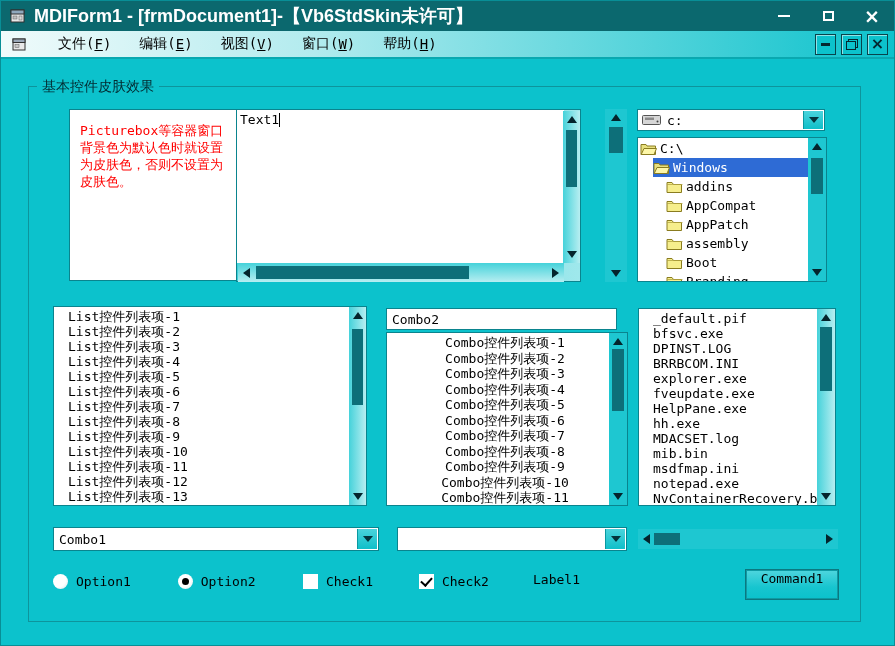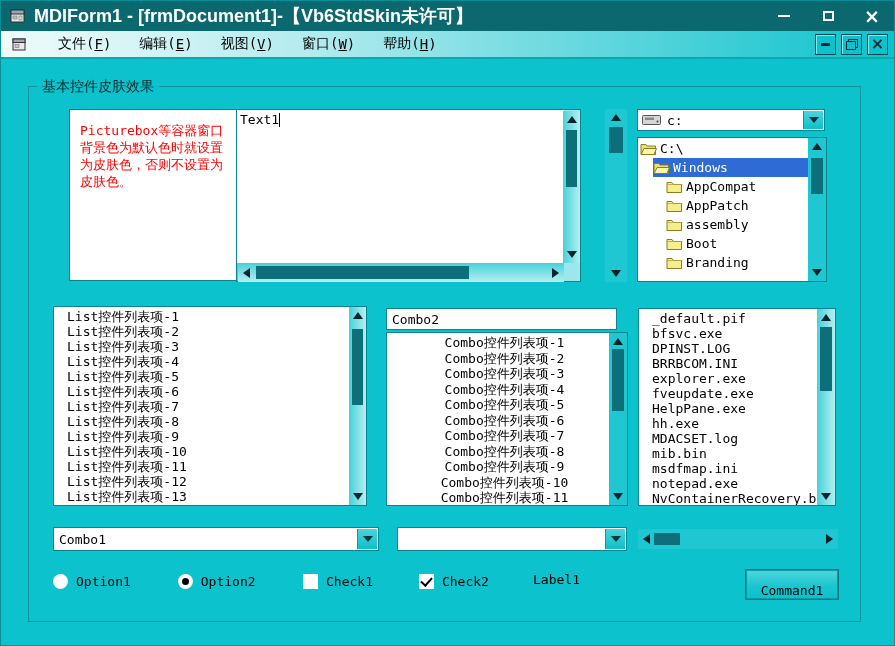--- a/index.html
+++ b/index.html
@@ -107,21 +107,21 @@
   .dir-item { height: 19px; display: flex; align-items: center; font-size: 13px;
               margin-left: calc(2px + var(--level, 0) * 13px); margin-right: 18px;
               white-space: nowrap; cursor: default; }
   .dir-item .ficon { flex: 0 0 17px; height: 14px; margin-right: 3px; display: inline-flex; }
   .dir-item .f-open { display: none; }
   .dir-item.open .f-open { display: inline; }
   .dir-item.selected { background: #2e6bd5; color: #ffffff; }
 
   
   .listbox { overflow: hidden; font-size: 13px; }
-  .list-item { line-height: 15px; padding-left: 4px; white-space: nowrap; cursor: default; margin-left: 9px; }
+  .list-item { line-height: 15px; padding-left: 14px; white-space: nowrap; cursor: default; }
   .list1 { left: 52px; top: 247px; width: 314px; height: 200px; padding-top: 2px; }
   .combo2-list { left: 385px; top: 273px; width: 242px; height: 174px; padding-top: 2px; }
   .combo2-list .list-item { line-height: 15.5px; text-align: center; }
   .file-list { left: 637px; top: 249px; width: 198px; height: 198px; padding-top: 2px; }
   .list-pad { margin-right: 18px; }
 
   
   .bottom-hscroll { left: 637px; top: 470px; width: 200px; height: 20px; }
 
   
@@ -138,21 +138,21 @@
   .check-box::after { content: ""; position: absolute; left: 4px; top: 1px; width: 5px; height: 9px;
                       border-right: 2px solid #000; border-bottom: 2px solid #000;
                       transform: rotate(42deg); display: none; }
   .toggle.checked .check-box::after { display: block; }
 
   .label1 { position: absolute; left: 532px; top: 513px; font-size: 13px; color: #000; }
 
   .command-btn { position: absolute; left: 745px; top: 511px; width: 92px; height: 29px;
                  background: linear-gradient(180deg,#4cd5dd 0%, #17c5cf 60%, #0cc2cc 100%);
                  border: 1px solid #0e9aa3; outline: 1px solid #0b7880;
-                 display: flex; align-items: flex-end; justify-content: center;
+                 display: flex; align-items: flex-start; justify-content: center;
                  font-size: 13px; color: #000; font-family: "DejaVu Sans Mono", monospace; cursor: default; }
 </style>
 </head>
 <body>
 
 <div class="window">
 
   <div class="titlebar">
     <span class="app-icon">
       <svg width="18" height="18" viewBox="0 0 18 18">
@@ -293,20 +293,30 @@
           <span class="ficon">
 
             <svg class="f-open" width="17" height="14" viewBox="0 0 17 14">
               <path d="M1 2.5 h5 l1 1.5 h8.5 v8.5 h-14.5 z" fill="#e8e07e" stroke="#8a7c20"></path>
               <path d="M1.2 12.5 L4 6.5 h12.5 L14 12.5 Z" fill="#fdf7a8" stroke="#8a7c20"></path>
             </svg>
           </span>
           <span>Windows</span>
         </div>
 
+        <div class="dir-item" style="--level: 2;">
+          <span class="ficon">
+            <svg class="f-closed" width="17" height="14" viewBox="0 0 17 14">
+              <path d="M1 2.5 h5 l1.5 2 h8 v8 h-14.5 z" fill="#f6ee8c" stroke="#8a7c20"></path>
+              <path d="M1 4.5 h15.5" stroke="#b3a443" stroke-width="0.8"></path>
+            </svg>
+
+          </span>
+          <span>addins</span>
+        </div>
 
         <div class="dir-item" style="--level: 2;">
           <span class="ficon">
             <svg class="f-closed" width="17" height="14" viewBox="0 0 17 14">
               <path d="M1 2.5 h5 l1.5 2 h8 v8 h-14.5 z" fill="#f6ee8c" stroke="#8a7c20"></path>
               <path d="M1 4.5 h15.5" stroke="#b3a443" stroke-width="0.8"></path>
             </svg>
 
           </span>
           <span>AppCompat</span>

